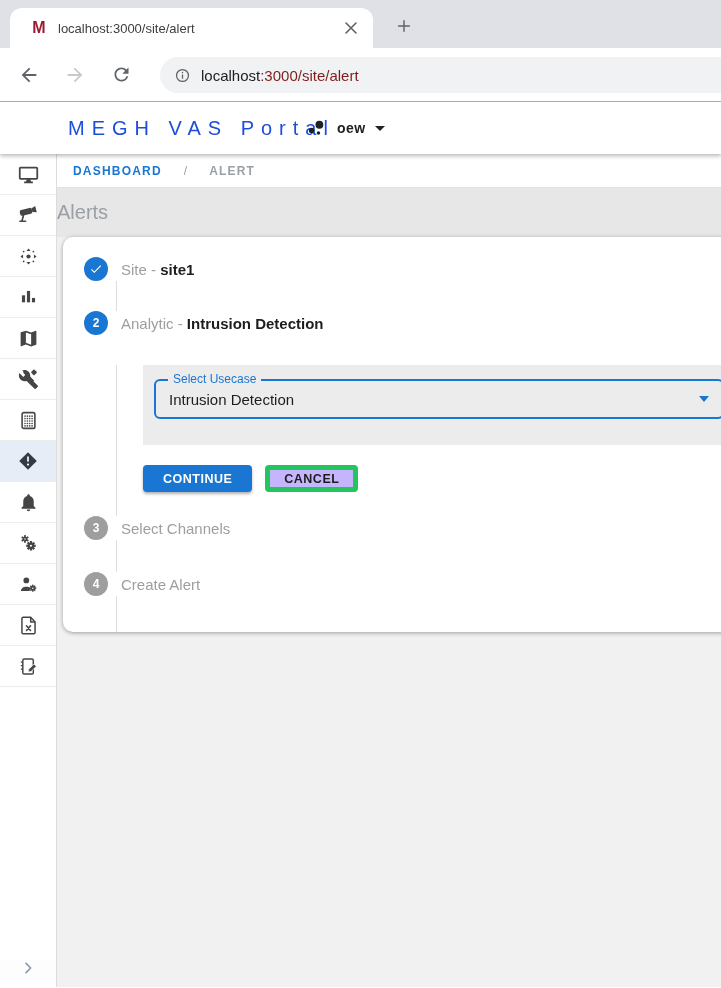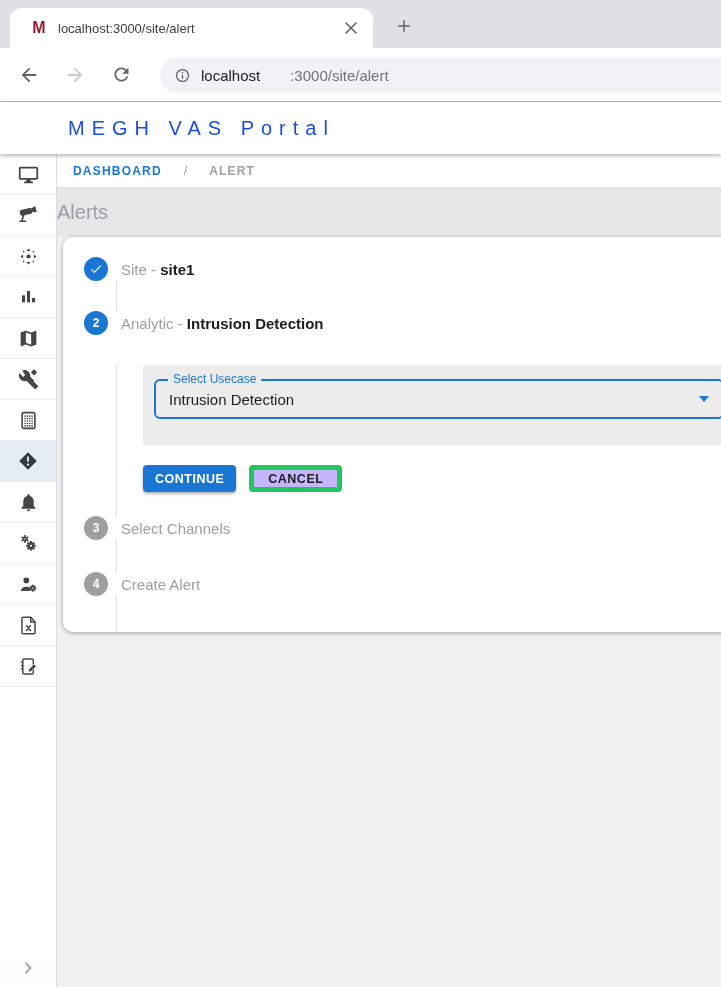--- a/index.html
+++ b/index.html
@@ -21,21 +21,21 @@
 
   .toolbar { position:relative; height:54px; background:#fff;
              border-bottom:1px solid #aeb1b6; display:flex; align-items:center; }
   .nav-btn { width:34px; height:34px; display:flex; align-items:center; justify-content:center;
              margin-left:12px; border-radius:50%; }
   .omnibox { position:absolute; left:160px; right:-24px; top:9px; height:36px;
              background:#f0f2f4; border-radius:18px; display:flex; align-items:center;
              padding-left:14px; }
   .omnibox .url { font-size:15px; margin-left:10px; white-space:nowrap; }
   .url .host { color:#202124; }
-  .url .rest { color:#737373;margin-left:30px; }
+  .url .rest { color:#7f1d1d; }
 
   
   .app-header { position:relative; height:52px; background:#fff;
                 box-shadow:0 2px 4px rgba(0,0,0,.28); display:flex; align-items:center;
                 z-index:5; }
   .brand { margin-left:68px; font-size:20px; color:#1d4ed8; letter-spacing:7px; }
   .user-menu { position:absolute; left:306px; top:0; height:52px;
                display:flex; align-items:center; gap:9px; cursor:pointer; }
   .user-label { font-size:14px; color:#202124; font-weight:bold; letter-spacing:.5px; }
   .caret-down { width:0; height:0; border-left:5px solid transparent;
@@ -89,21 +89,21 @@
                       padding:0 5px; font-size:12px; color:#1976d2; }
   .mui-select-value { font-size:15px; color:#1d1d1d; padding-left:13px; }
   .mui-select-caret { position:absolute; right:13px; top:15px; width:0; height:0;
                       border-left:5px solid transparent; border-right:5px solid transparent;
                       border-top:6px solid #1976d2; }
 
   .btn-row { margin-top:20px; display:flex; gap:13px; }
   .btn { height:27px; border-radius:4px; font-size:12.5px; font-weight:bold;
          letter-spacing:.5px; display:flex; align-items:center; cursor:pointer;
          font-family:"Liberation Sans", sans-serif; }
-  .btn-primary { background:#1976d2; color:#fff; border:none; padding:0 12px;
+  .btn-primary { background:#1976d2; color:#fff; border:none; padding:0 20px;
                  box-shadow:0 2px 3px rgba(0,0,0,.3); }
   .btn-outline { background:#c4b5fd; color:#1d1d1d; border:5px solid #22c55e; padding:0 14px; }
 
   svg { display:block; }
 </style>
 </head>
 <body>
 
 <div class="tabstrip">
   <div class="tab">
@@ -145,20 +145,29 @@
       <circle cx="12" cy="7.9" r="1.1" fill="#5f6368"></circle>
     </svg>
     <div class="url">
       <span class="host">localhost</span><span class="rest">:3000/site/alert</span>
     </div>
   </div>
 </div>
 
 <div class="app-header">
   <div class="brand">MEGH VAS Portal</div>
+  <div class="user-menu">
+    <svg width="22" height="22" viewBox="0 0 24 24">
+      <circle cx="14.6" cy="8.4" r="4.3" fill="#202124"></circle>
+      <circle cx="6.1" cy="14.6" r="3" fill="#202124"></circle>
+      <circle cx="13.6" cy="17.4" r="1.9" fill="#202124"></circle>
+    </svg>
+    <span class="user-label">oew</span>
+    <span class="caret-down"></span>
+  </div>
 </div>
 
 <div class="app-body">
 
   <div class="sidebar">
 
     <div class="side-item">
       <svg width="21" height="21" viewBox="0 0 24 24">
         <path fill="#454545" d="M21 3H3c-1.1 0-2 .9-2 2v11c0 1.1.9 2 2 2h7l-1 2H7v2h10v-2h-2l-1-2h7c1.1 0 2-.9 2-2V5c0-1.1-.9-2-2-2zm0 13H3V5h18v11z"></path>
       </svg>

